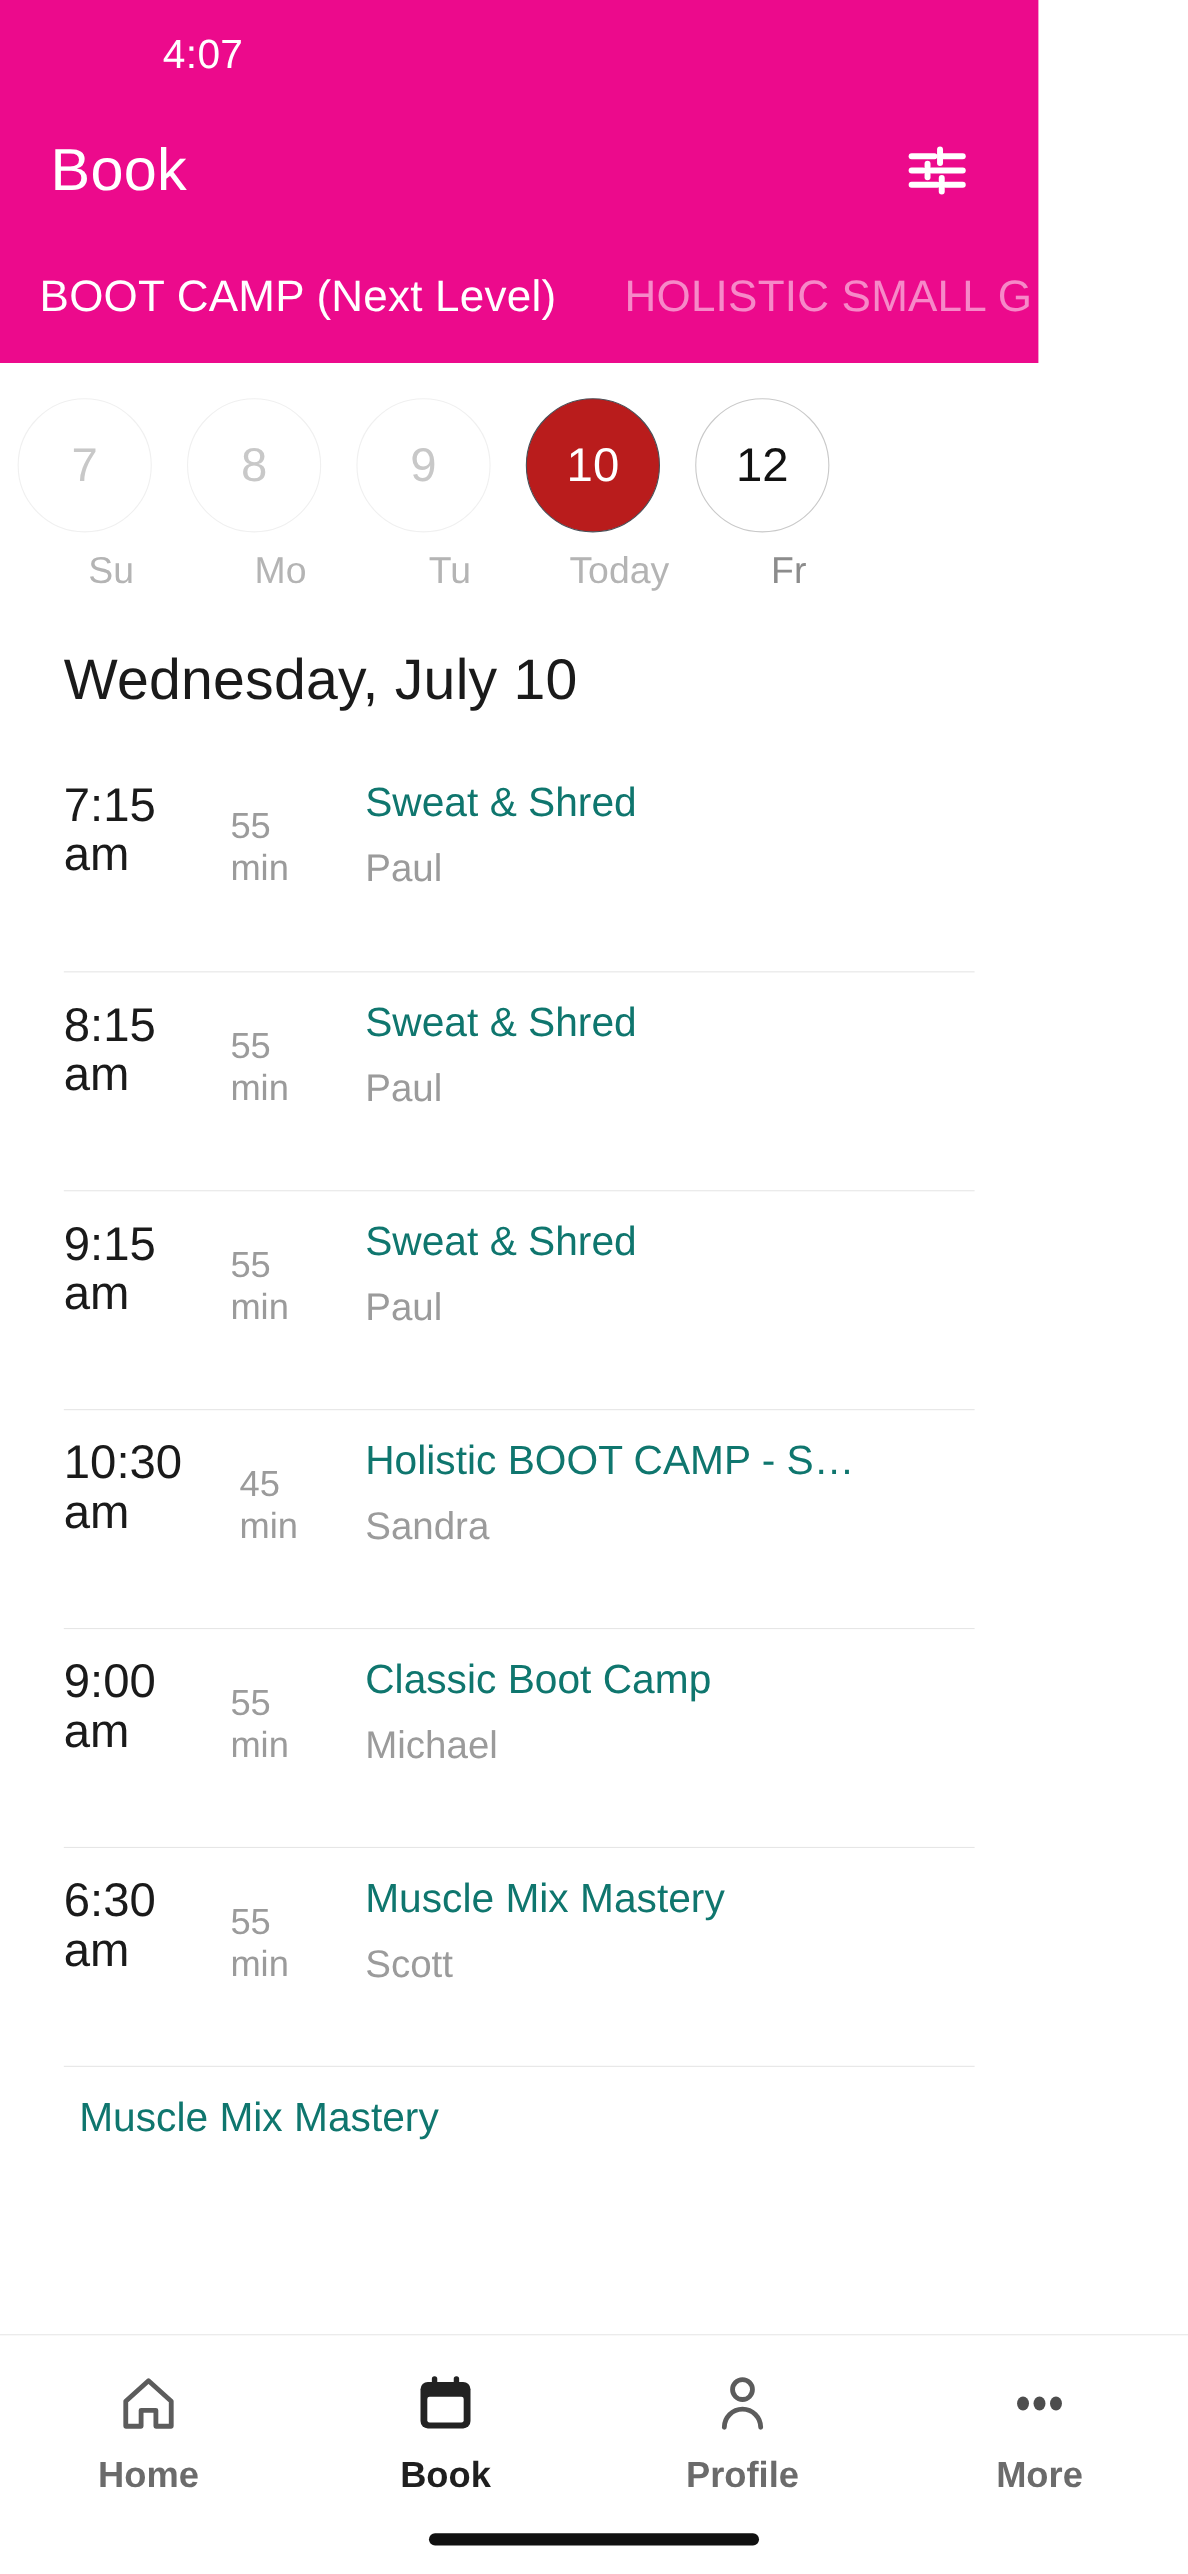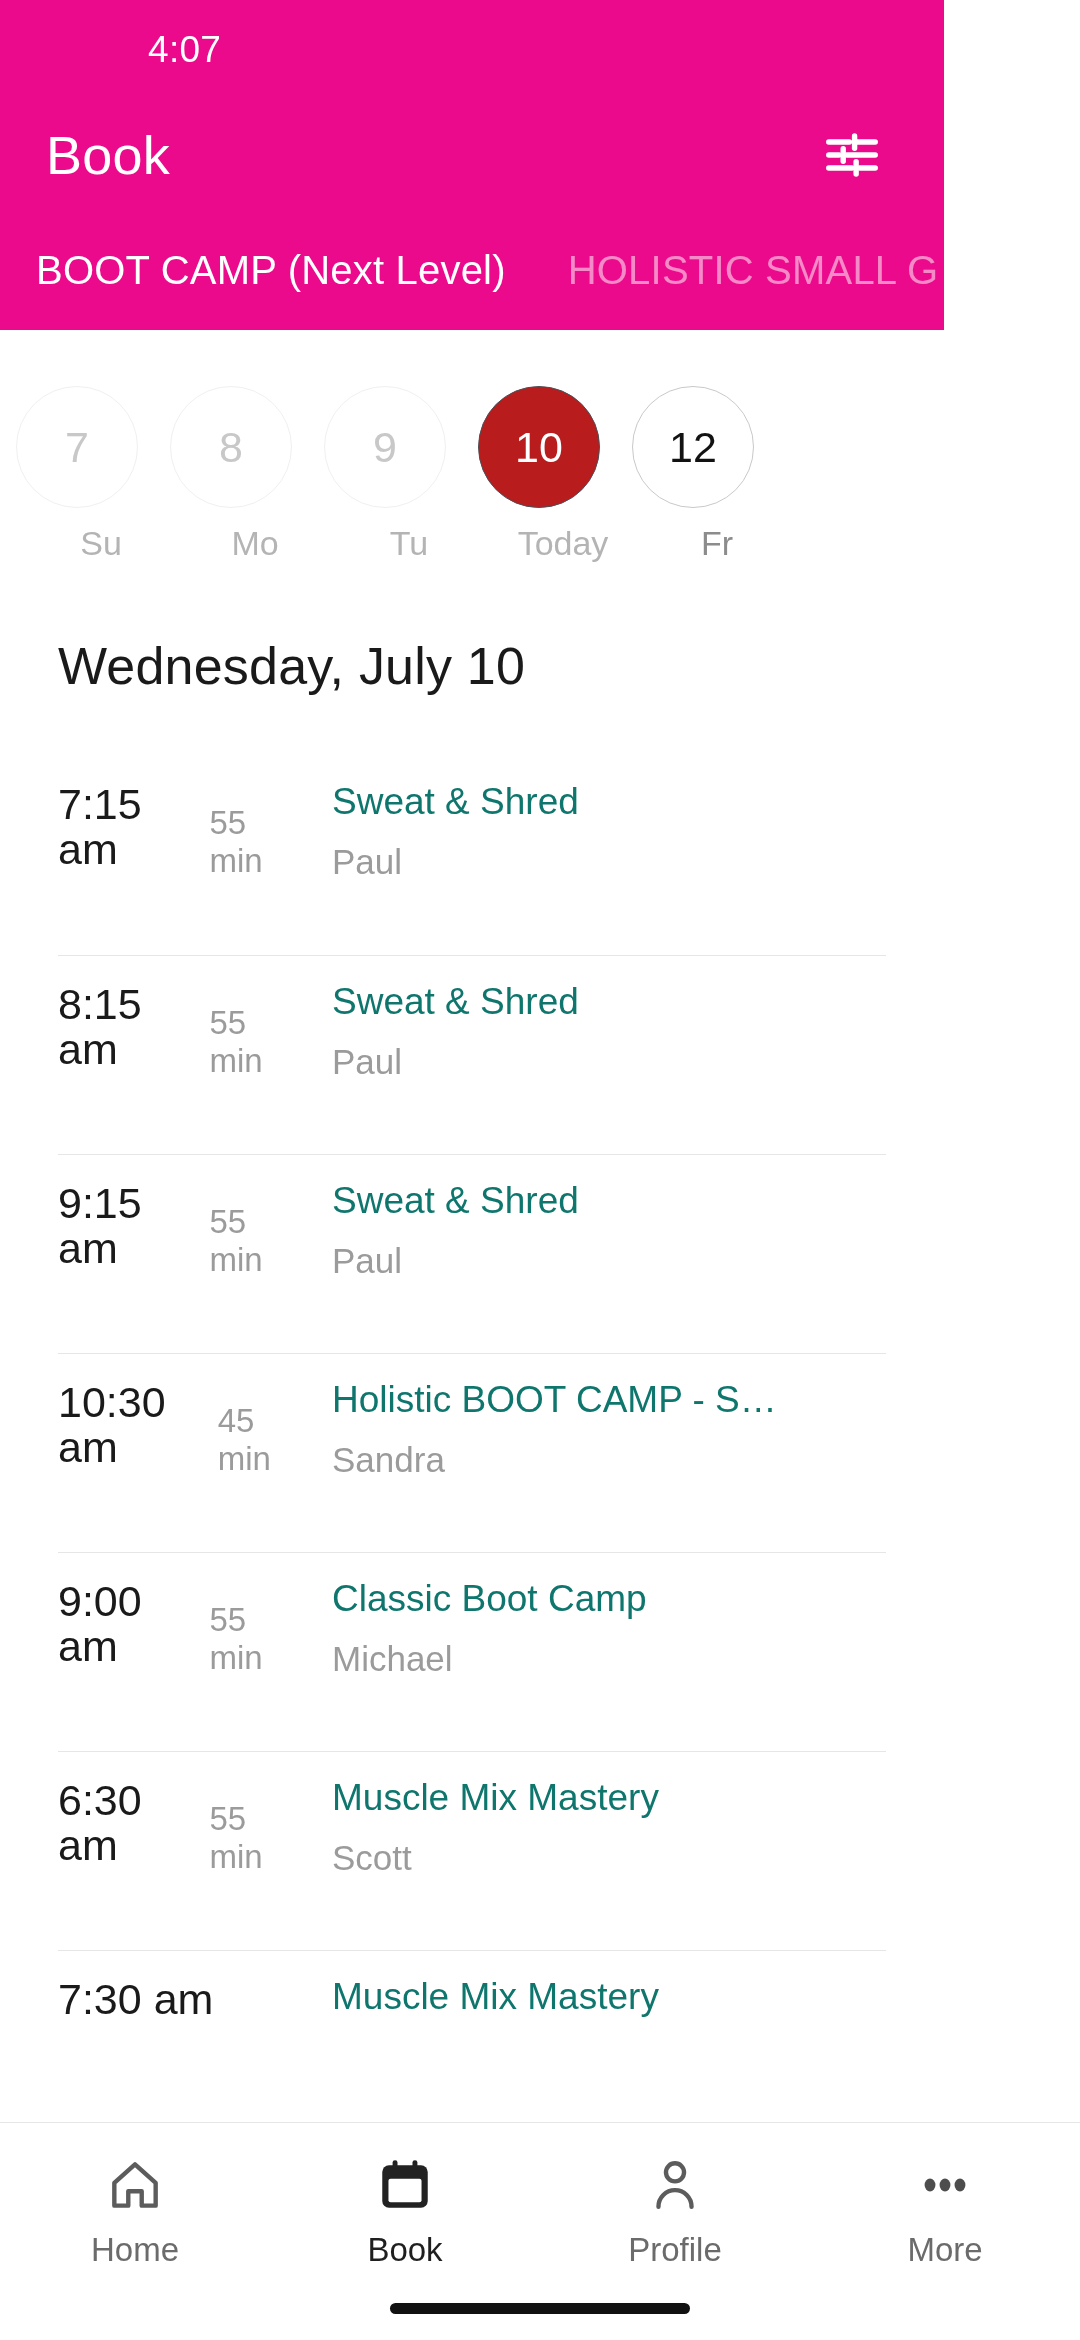--- a/index.html
+++ b/index.html
@@ -6,21 +6,21 @@
   html, body {
     width:1080px; height:2340px;
     background:#ffffff;
     font-family:"Liberation Sans", sans-serif;
     overflow:hidden;
   }
   #app {
     position:relative;
     width:944px; height:2340px;
     background:#ffffff;
-    display:flex; flex-direction:column;gap:24px;
+    display:flex; flex-direction:column;
   }
 
   
   .header {
     background:#ec0a8c;
     flex:0 0 auto;
     padding-bottom:0;
   }
   .statusbar {
     height:100px;
@@ -182,20 +182,21 @@
   
   .bottomnav {
     position:absolute;
     left:0; bottom:0;
     width:1080px; height:218px;
     background:#ffffff;
     border-top:1.5px solid #e6e6e6;
     display:flex;
     align-items:flex-start;
     padding-top:26px;
+    font-weight:bold;
   }
   .navitem {
     flex:1 1 0;
     display:flex; flex-direction:column; align-items:center;
     cursor:pointer;
   }
   .navicon {
     height:72px;
     display:flex; align-items:center; justify-content:center;
   }
@@ -342,24 +343,20 @@
         <span class="t">6:30 am</span>
         <span class="d">55 min</span>
       </div>
       <div class="row-info">
         <div class="name">Muscle Mix Mastery</div>
         <div class="who">Scott</div>
       </div>
     </div>
 
     <div class="classrow">
-      <div class="row-time">
-        <span class="t">7:30 am</span>
-        <span class="d"></span>
-      </div>
       <div class="row-info">
         <div class="name">Muscle Mix Mastery</div>
         <div class="who"></div>
       </div>
     </div>
 
   </div>
 
   <div class="bottomnav">
 

